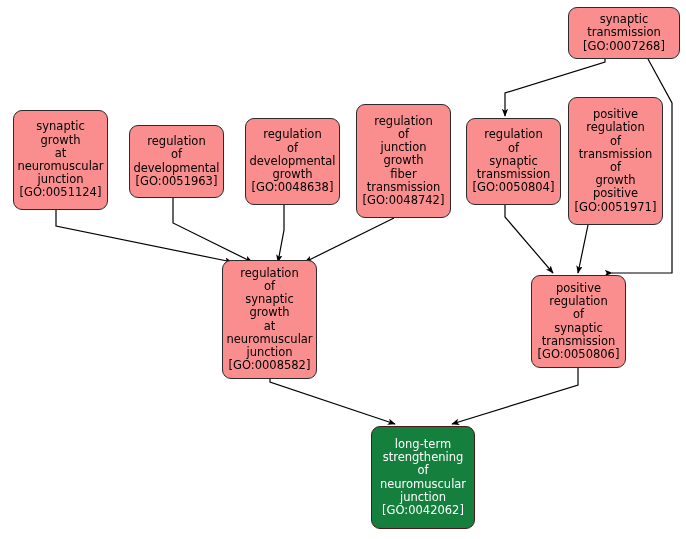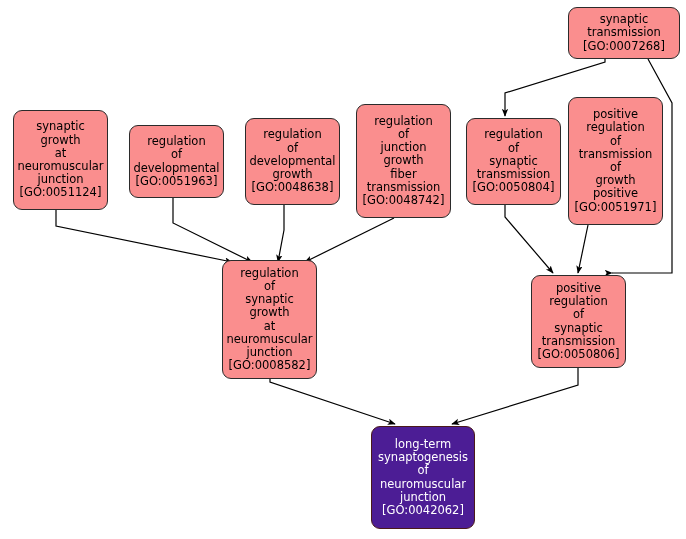--- a/index.html
+++ b/index.html
@@ -39,21 +39,21 @@
     justify-content: center;
     text-align: center;
     line-height: 13.2px;
     font-size: 11.5px;
     padding: 2px 3px;
     background: #fa8e8e;
     color: #000000;
     z-index: 5;
   }
   .node.target {
-    background: #4c1d95;
+    background: #15803d;
     color: #ffffff;
     border-color: #4a1a1a;
   }
   .node .label-line {
     display: block;
     white-space: nowrap;
   }
   .node .go-id {
     display: block;
     white-space: nowrap;
@@ -149,20 +149,20 @@
       <div class="node" title="positive regulation of synaptic transmission [GO:0050806]" style="left: 531px; top: 275px; width: 95px; height: 93px;">
         <span class="label-line">positive</span>
         <span class="label-line">regulation</span>
         <span class="label-line">of</span>
         <span class="label-line">synaptic</span>
         <span class="label-line">transmission</span>
         <span class="go-id">[GO:0050806]</span>
       </div>
       <div class="node target" title="long-term strengthening of neuromuscular junction [GO:0042062]" style="left: 371px; top: 426px; width: 104px; height: 103px;">
         <span class="label-line">long-term</span>
-        <span class="label-line">synaptogenesis</span>
+        <span class="label-line">strengthening</span>
         <span class="label-line">of</span>
         <span class="label-line">neuromuscular</span>
         <span class="label-line">junction</span>
         <span class="go-id">[GO:0042062]</span>
       </div>
     </div>
 </div>
 
 </body></html>

